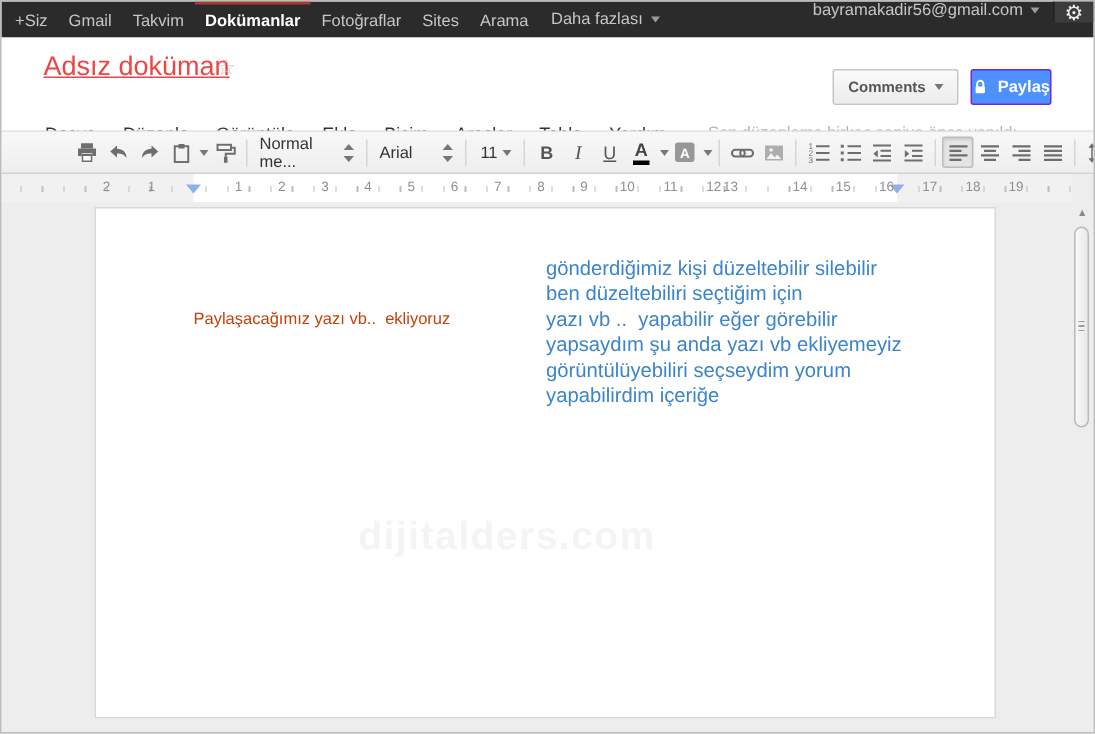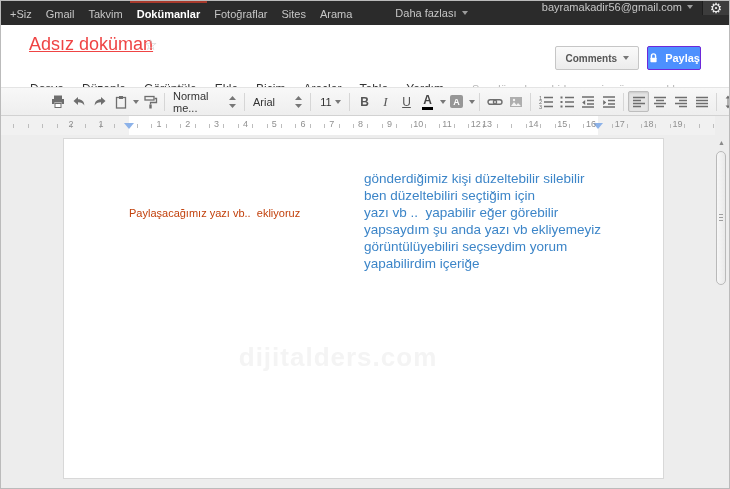--- a/index.html
+++ b/index.html
@@ -1,21 +1,21 @@
 <!DOCTYPE html>
 <html><head>
 <meta charset="utf-8">
 <style>
   * { margin:0; padding:0; box-sizing:border-box; }
   body { background:#ddd; font-family:"Liberation Sans", sans-serif; }
   .screen { position:relative; width:730px; height:489px; background:#ededed; overflow:hidden;
             font-family:"Liberation Sans", sans-serif; border:1px solid #bbb; }
 
   
-  .topbar { position:absolute; top:0; left:0; right:0; height:24px; background:#2b2b2b; display:flex; align-items:stretch;gap:28px; }
+  .topbar { position:absolute; top:0; left:0; right:0; height:24px; background:#2b2b2b; display:flex; align-items:stretch; }
   .topnav { display:flex; margin-left:2px; }
   .topnav-item { display:flex; align-items:center; padding:0 7px; font-size:11px; color:#c6c6c6;
                  cursor:pointer; border-top:2px solid transparent; }
   .topnav-item.active { color:#fff; font-weight:bold; border-top-color:#a83a2c; }
   .topnav-more { display:flex; align-items:center; gap:5px; padding:0 8px; font-size:11px; color:#c6c6c6; cursor:pointer; }
   .topbar-right { margin-left:auto; display:flex; align-items:flex-start; }
   .account { display:flex; align-items:center; gap:5px; font-size:11px; color:#c6c6c6; padding:0 9px; cursor:pointer; }
   .gearbox { width:27px; display:flex; align-items:center; justify-content:center; background:#3c3c3c;
              border-left:1px solid #1e1e1e; cursor:pointer; }
   .gear { color:#ececec; font-size:14px; line-height:1; }

